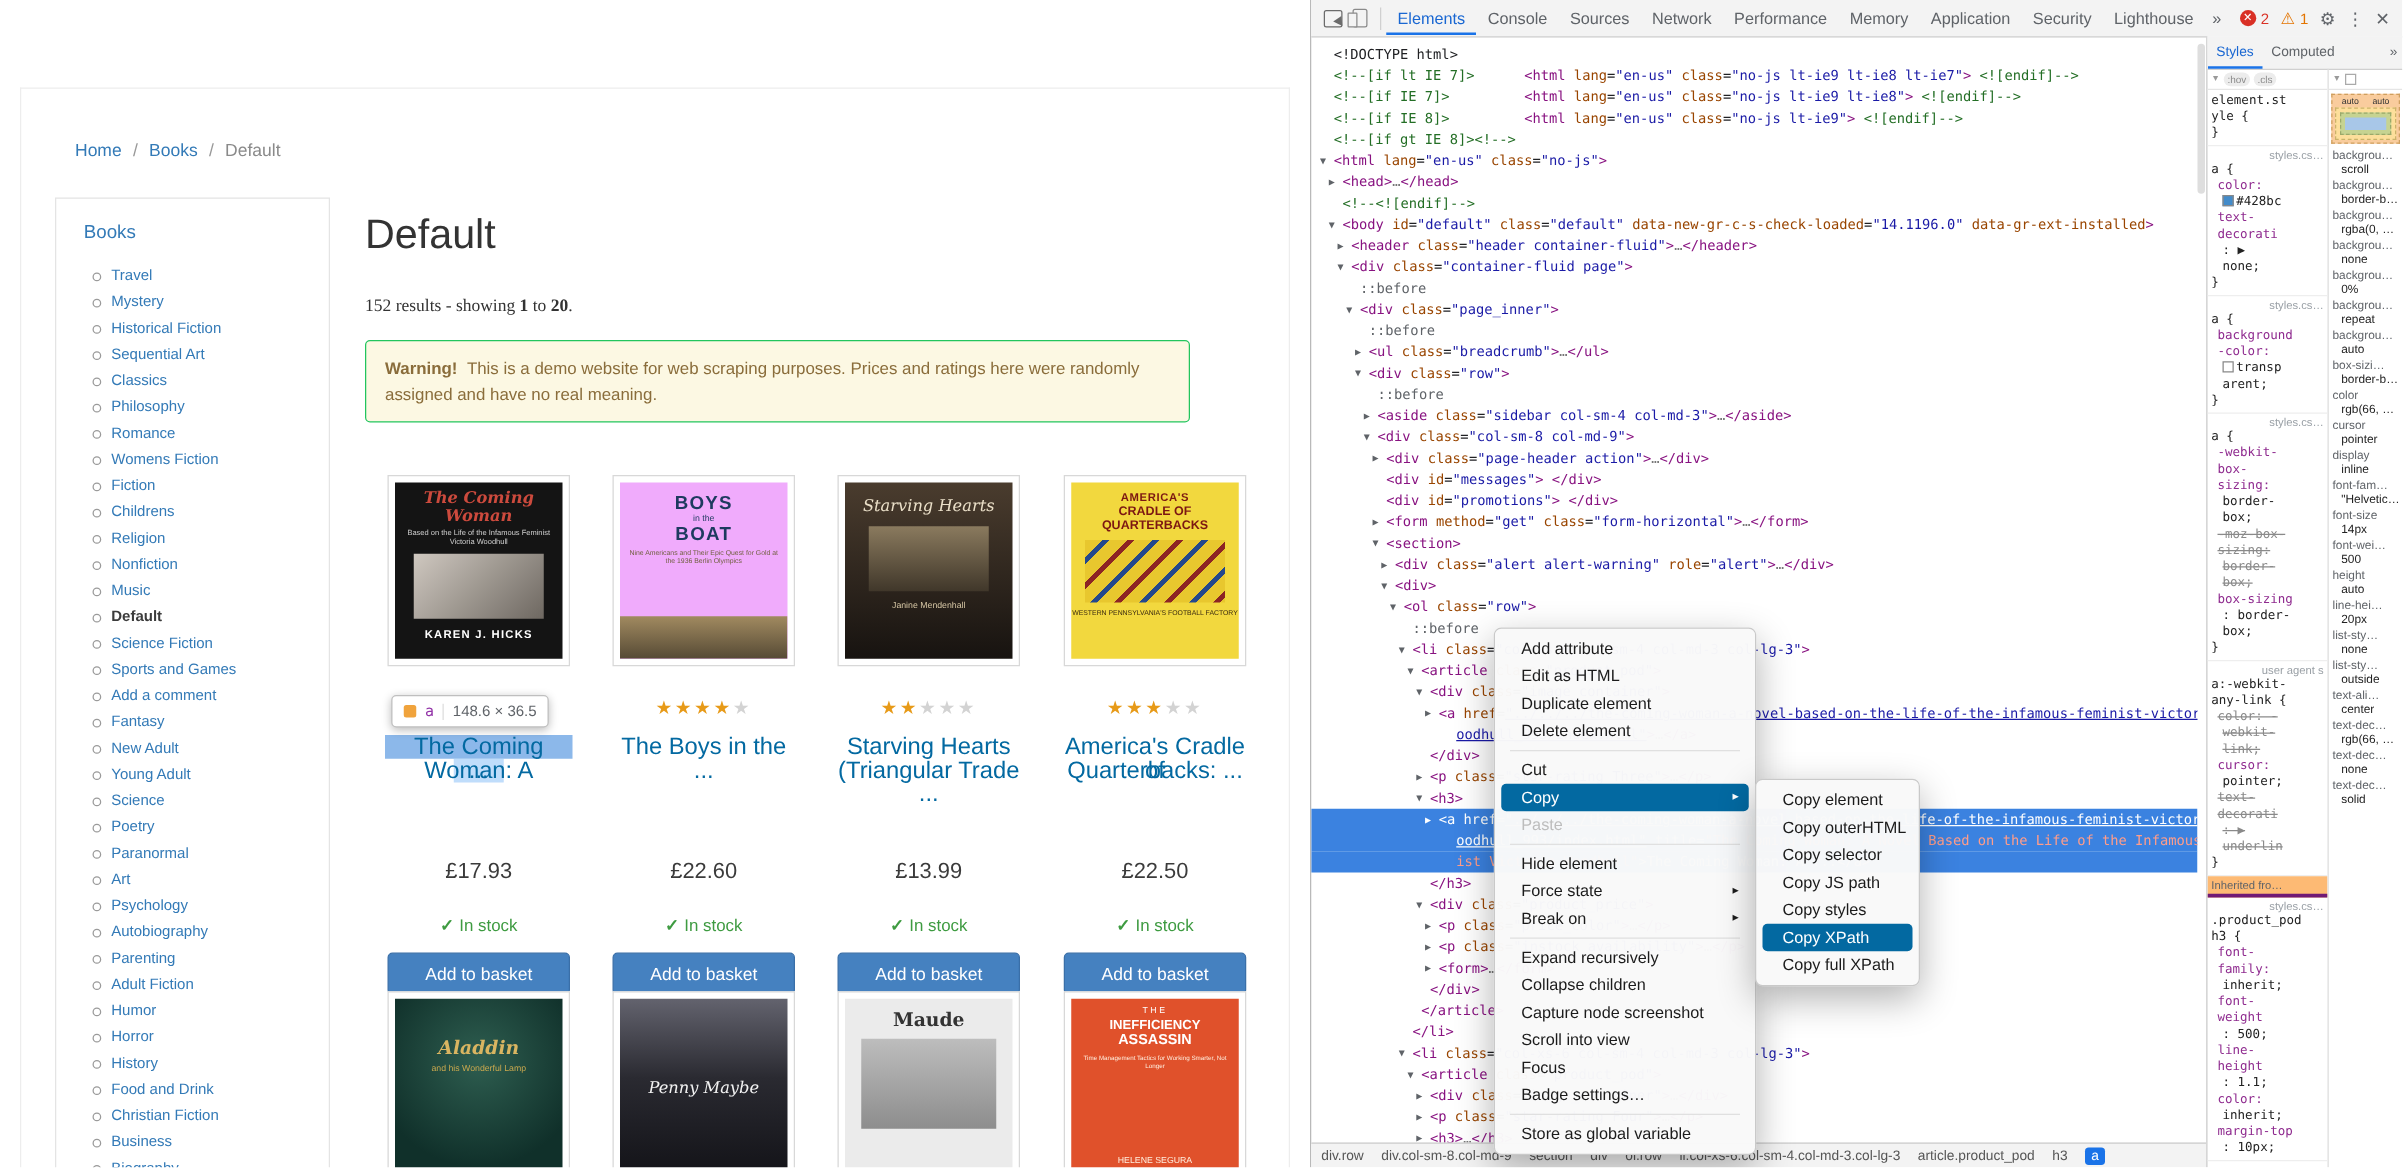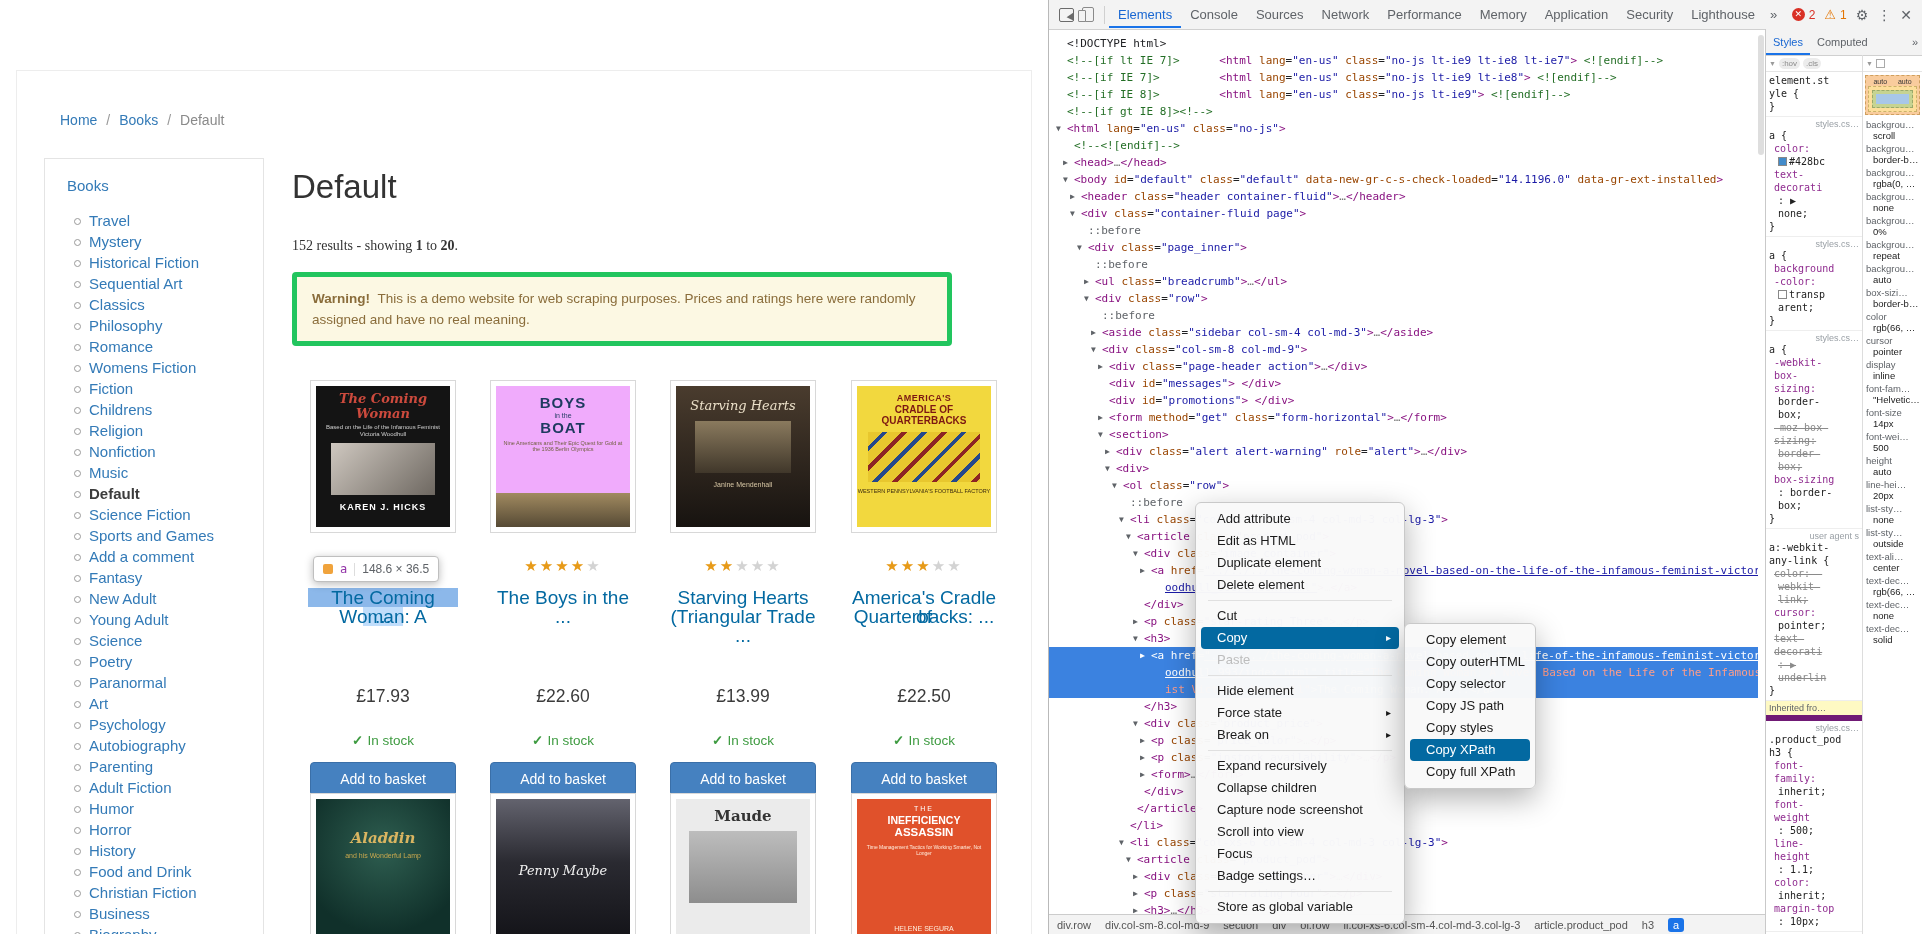--- a/index.html
+++ b/index.html
@@ -10,27 +10,27 @@
   .brand{font-size:30px;font-weight:700;color:#38a1e3;cursor:pointer;}
   .tagline{font-size:18px;color:#8a8a8a;margin-left:14px;}
   .page-card{position:absolute;left:16px;top:70px;width:1014px;height:864px;background:#fff;border:1px solid #ededed;border-bottom:none;}
   .crumbs{position:absolute;left:60px;top:112px;font-size:14px;color:#999;}
   .crumbs .bc-link{color:#337ab7;cursor:pointer;}
   .crumbs .bc-sep{color:#999;margin:0 9px;}
   .crumbs .bc-cur{color:#8a8a8a;}
   .sidebar{position:absolute;left:44px;top:158px;width:220px;height:900px;border:1px solid #e4e4e4;background:#fff;box-sizing:border-box;padding-top:18px;}
   .sb-title{font-size:15px;color:#337ab7;margin-left:22px;cursor:pointer;}
   .sidebar ul{list-style:none;margin:16px 0 0 44px;padding:0;}
-  .sidebar li{position:relative;line-height:21px;font-size:15px;}
+  .sidebar li{position:relative;line-height:21px;font-size:12px;}
   .sidebar li::before{content:"";position:absolute;left:-15px;top:8px;width:5px;height:5px;border:1px solid #9a9a9a;border-radius:50%;}
   .sidebar li .cat-a{color:#337ab7;cursor:pointer;}
   .sidebar li .cat-a.current{color:#3c3c3c;font-weight:700;}
   .page-title{position:absolute;left:292px;top:168px;font-size:33px;font-weight:500;color:#333;}
   .results{position:absolute;left:292px;top:238px;font-size:14px;color:#333;font-family:Liberation Serif, serif;}
-  .alert{position:absolute;left:292px;top:272px;width:660px;box-sizing:border-box;background:#fcf8e3;border:5px solid #22c55e;border-radius:4px;padding:11px 15px;font-size:13.5px;color:#8a6d3b;line-height:21px;}
+  .alert{position:absolute;left:292px;top:272px;width:660px;box-sizing:border-box;background:#fcf8e3;border:1px solid #22c55e;border-radius:4px;padding:11px 15px;font-size:13.5px;color:#8a6d3b;line-height:21px;}
   .alert b{margin-right:4px;}
   .grid{position:absolute;left:292px;top:380px;width:740px;height:554px;}
   .card{position:absolute;top:0;width:150px;height:554px;text-align:center;}
   .card.c1{left:16px}.card.c2{left:196px}.card.c3{left:376px}.card.c4{left:557px}
   .thumb{position:absolute;top:0;left:2px;width:146px;height:153px;border:1px solid #d8d8d8;background:#fff;box-sizing:border-box;padding:5px;cursor:pointer;}
   .thumb2{position:absolute;top:413px;width:146px;height:153px;border:1px solid #d8d8d8;background:#fff;box-sizing:border-box;padding:5px;cursor:pointer;}
   .t2-1{left:18px}.t2-2{left:198px}.t2-3{left:378px}.t2-4{left:559px}
   .cover{width:100%;height:100%;overflow:hidden;display:flex;flex-direction:column;align-items:center;position:relative;}
   .stars{position:absolute;top:177px;left:0;right:0;font-size:15px;letter-spacing:2px;}
   .stars .on{color:#e79a18}.stars .off{color:#d3d3d3}
@@ -125,21 +125,21 @@
   .styles-col{position:absolute;left:0;top:26px;width:96px;bottom:0;border-right:1px solid #ddd;overflow:hidden;}
   .s-filter{height:16px;border-bottom:1px solid #e5e5e5;display:flex;align-items:center;gap:3px;padding:0 3px;font-size:8px;color:#8a8a8a;}
   .funnel{font-size:7px;color:#9a9a9a;}
   .chip{background:#ececec;border-radius:6px;padding:0 3px;line-height:11px;}
   .rule{border-bottom:1px solid #eee;padding:2px 3px 3px;font:10px "DejaVu Sans Mono",monospace;line-height:13px;}
   .rule .src{font:9px "Liberation Sans",sans-serif;color:#9aa0a6;text-align:right;cursor:pointer;}
   .sline{white-space:nowrap;overflow:hidden;}
   .sline.s{color:#222}.sline.p{color:#8f2b8f;padding-left:5px}.sline.v{color:#222;padding-left:9px}
   .sline.strike{text-decoration:line-through;color:#8a8a8a;}
   .sw{display:inline-block;width:7px;height:7px;border:1px solid #888;margin-right:2px;vertical-align:-1px;}
-  .inh{font:9px "Liberation Sans",sans-serif;color:#5f6368;background:#fef9c3;border-bottom:6px solid #701a75;padding:2px 3px;}
+  .inh{font:9px "Liberation Sans",sans-serif;color:#5f6368;background:#fdba74;border-bottom:3px solid #701a75;padding:2px 3px;}
   
   .computed-col{position:absolute;left:97px;right:0;top:26px;bottom:0;overflow:hidden;font-family:"Liberation Sans",sans-serif;}
   .c-filter{height:16px;border-bottom:1px solid #e5e5e5;display:flex;align-items:center;gap:3px;padding:0 3px;font-size:8px;color:#8a8a8a;}
   .cbox{width:7px;height:7px;border:1px solid #aaa;display:inline-block;}
   .bm{margin:3px 2px;background:#f9cc9d;border:1px dashed #cf9f5e;padding:2px;cursor:pointer;}
   .bm-mlabels{display:flex;justify-content:space-around;font-size:7px;color:#333;}
   .bm-b{background:#fddf9b;border:1px dashed #cbb26a;padding:3px;margin-top:1px;}
   .bm-p{background:#c6d391;border:1px dashed #9aa96a;padding:3px;}
   .bm-c{background:#a8c7e8;height:10px;}
   .cp{font-size:9.5px;color:#5f6368;padding:1px 0 0 3px;white-space:nowrap;overflow:hidden;cursor:pointer;}
@@ -338,22 +338,22 @@
       </div>
     </div>
 
     <div class="dt-tree" id="domTree">
         <div class="tl" style="padding-left: 18px;"><span class="p">&lt;!DOCTYPE html&gt;</span></div>
         <div class="tl" style="padding-left: 18px;"><span class="c">&lt;!--[if lt IE 7]&gt;</span><span class="p">      </span><span class="t">&lt;html</span><span class="a"> lang</span><span class="p">=</span><span class="v">"en-us"</span><span class="a"> class</span><span class="p">=</span><span class="v">"no-js lt-ie9 lt-ie8 lt-ie7"</span><span class="t">&gt;</span><span class="c"> &lt;![endif]--&gt;</span></div>
         <div class="tl" style="padding-left: 18px;"><span class="c">&lt;!--[if IE 7]&gt;</span><span class="p">         </span><span class="t">&lt;html</span><span class="a"> lang</span><span class="p">=</span><span class="v">"en-us"</span><span class="a"> class</span><span class="p">=</span><span class="v">"no-js lt-ie9 lt-ie8"</span><span class="t">&gt;</span><span class="c"> &lt;![endif]--&gt;</span></div>
         <div class="tl" style="padding-left: 18px;"><span class="c">&lt;!--[if IE 8]&gt;</span><span class="p">         </span><span class="t">&lt;html</span><span class="a"> lang</span><span class="p">=</span><span class="v">"en-us"</span><span class="a"> class</span><span class="p">=</span><span class="v">"no-js lt-ie9"</span><span class="t">&gt;</span><span class="c"> &lt;![endif]--&gt;</span></div>
         <div class="tl" style="padding-left: 18px;"><span class="c">&lt;!--[if gt IE 8]&gt;&lt;!--&gt;</span></div>
         <div class="tl" style="padding-left: 18px;"><span class="ar">▼</span><span class="t">&lt;html</span><span class="a"> lang</span><span class="p">=</span><span class="v">"en-us"</span><span class="a"> class</span><span class="p">=</span><span class="v">"no-js"</span><span class="t">&gt;</span></div>
+        <div class="tl" style="padding-left: 25px;"><span class="ar">▶</span><span class="t">&lt;head&gt;</span><span class="e">…</span><span class="t">&lt;/head&gt;</span></div>
         <div class="tl" style="padding-left: 25px;"><span class="c">&lt;!--&lt;![endif]--&gt;</span></div>
-        <div class="tl" style="padding-left: 25px;"><span class="ar">▶</span><span class="t">&lt;head&gt;</span><span class="e">…</span><span class="t">&lt;/head&gt;</span></div>
         <div class="tl" style="padding-left: 25px;"><span class="ar">▼</span><span class="t">&lt;body</span><span class="a"> id</span><span class="p">=</span><span class="v">"default"</span><span class="a"> class</span><span class="p">=</span><span class="v">"default"</span><span class="a"> data-new-gr-c-s-check-loaded</span><span class="p">=</span><span class="v">"14.1196.0"</span><span class="a"> data-gr-ext-installed</span><span class="t">&gt;</span></div>
         <div class="tl" style="padding-left: 32px;"><span class="ar">▶</span><span class="t">&lt;header</span><span class="a"> class</span><span class="p">=</span><span class="v">"header container-fluid"</span><span class="t">&gt;</span><span class="e">…</span><span class="t">&lt;/header&gt;</span></div>
         <div class="tl" style="padding-left: 32px;"><span class="ar">▼</span><span class="t">&lt;div</span><span class="a"> class</span><span class="p">=</span><span class="v">"container-fluid page"</span><span class="t">&gt;</span></div>
         <div class="tl" style="padding-left: 39px;"><span class="ps">::before</span></div>
         <div class="tl" style="padding-left: 39px;"><span class="ar">▼</span><span class="t">&lt;div</span><span class="a"> class</span><span class="p">=</span><span class="v">"page_inner"</span><span class="t">&gt;</span></div>
         <div class="tl" style="padding-left: 46px;"><span class="ps">::before</span></div>
         <div class="tl" style="padding-left: 46px;"><span class="ar">▶</span><span class="t">&lt;ul</span><span class="a"> class</span><span class="p">=</span><span class="v">"breadcrumb"</span><span class="t">&gt;</span><span class="e">…</span><span class="t">&lt;/ul&gt;</span></div>
         <div class="tl" style="padding-left: 46px;"><span class="ar">▼</span><span class="t">&lt;div</span><span class="a"> class</span><span class="p">=</span><span class="v">"row"</span><span class="t">&gt;</span></div>
         <div class="tl" style="padding-left: 53px;"><span class="ps">::before</span></div>
         <div class="tl" style="padding-left: 53px;"><span class="ar">▶</span><span class="t">&lt;aside</span><span class="a"> class</span><span class="p">=</span><span class="v">"sidebar col-sm-4 col-md-3"</span><span class="t">&gt;</span><span class="e">…</span><span class="t">&lt;/aside&gt;</span></div>

